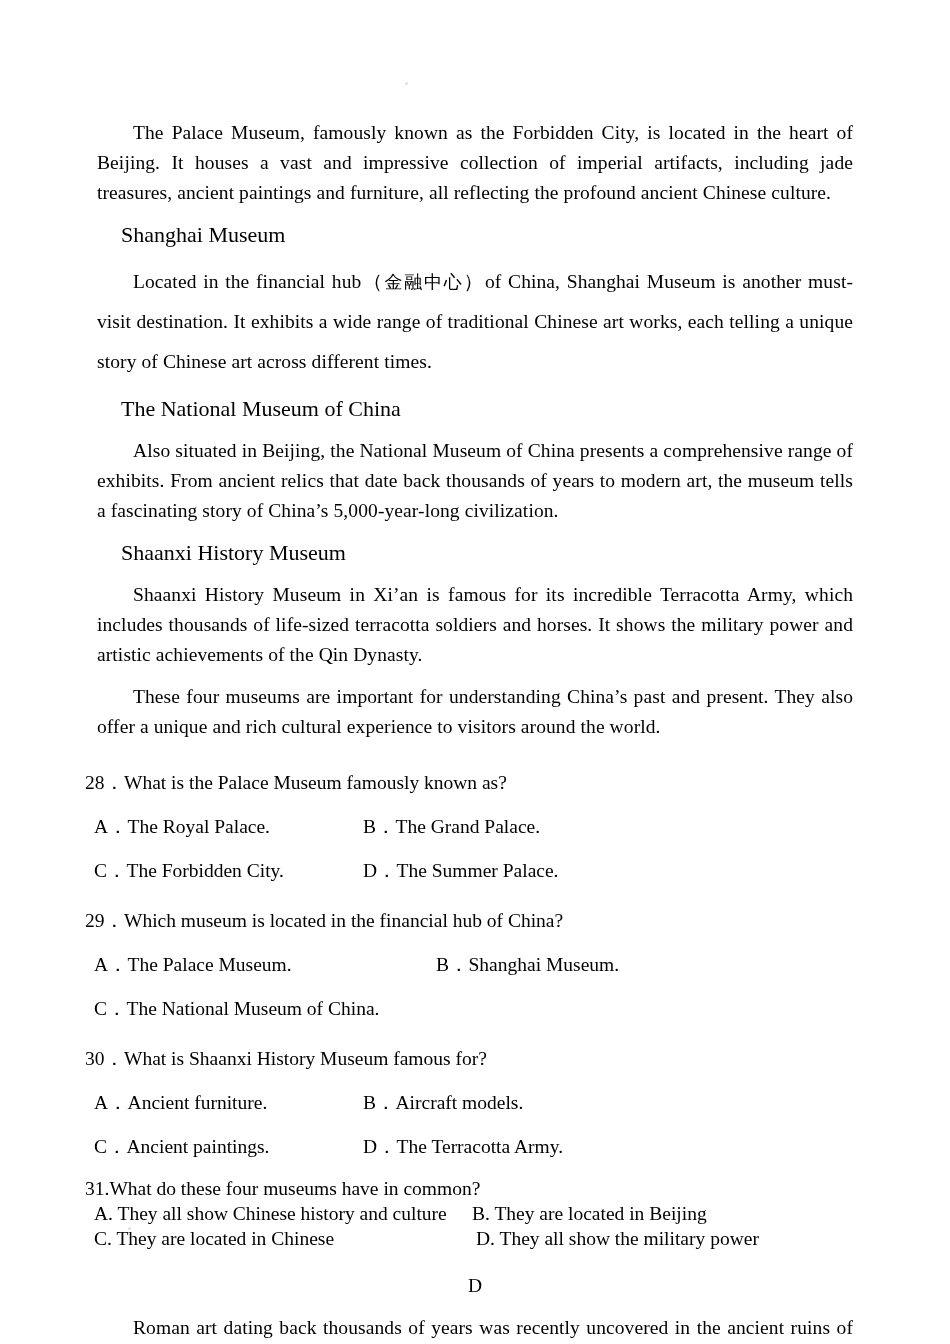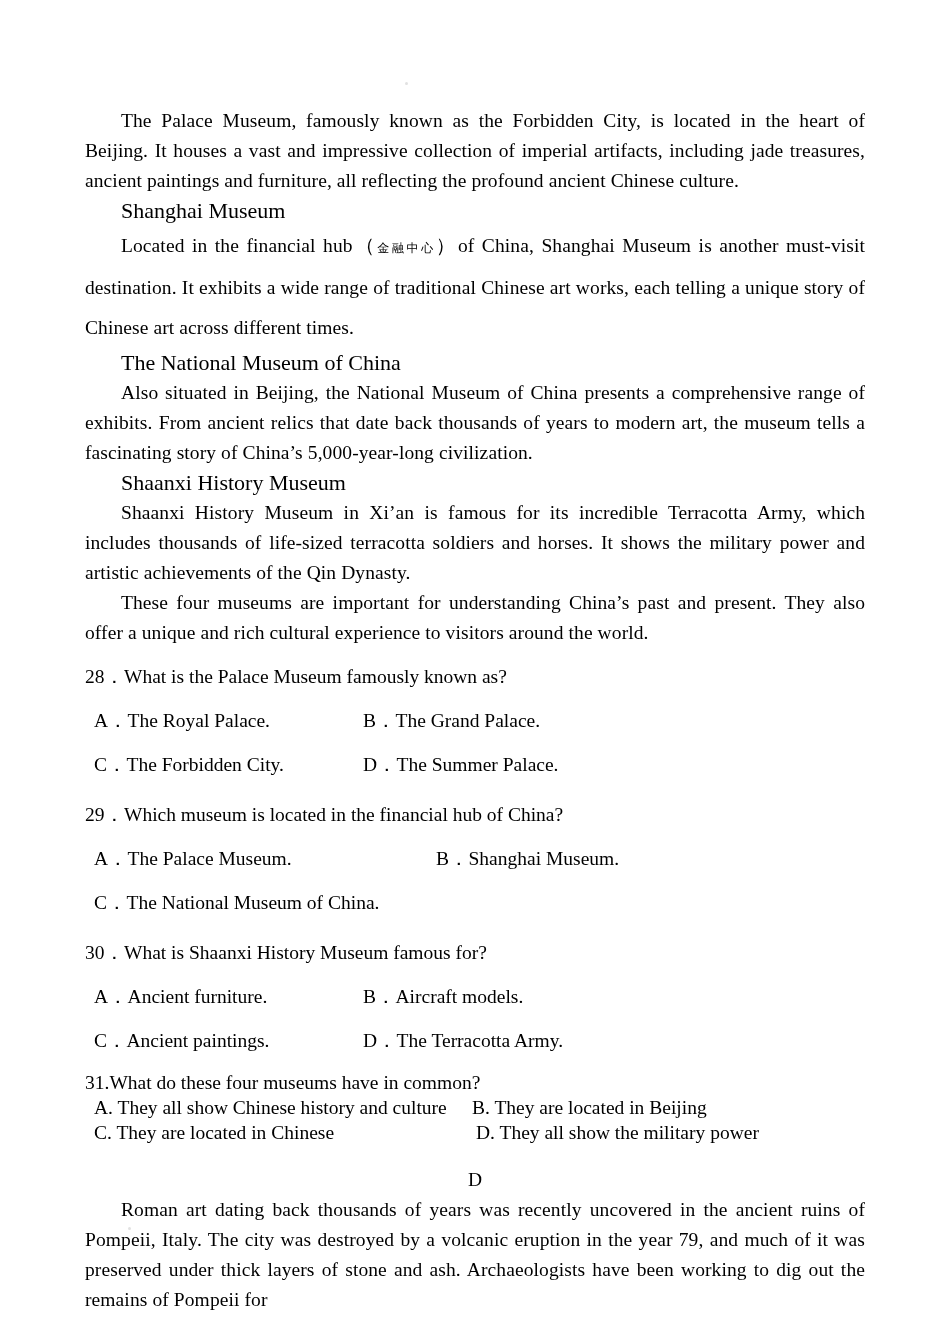--- a/index.html
+++ b/index.html
@@ -26,37 +26,37 @@
     top: 106px;
     width: 780px;
   }
 
   
   .para {
     font-size: 19.5px;
     line-height: 30px;
     text-align: justify;
     text-justify: inter-word;
-    margin: 0;
+    margin: 12px;
     text-indent: 36px;
     letter-spacing: 0.1px;
   }
   .para.loose {
     line-height: 40px;
   }
   .subhead {
     font-size: 22px;
     line-height: 30px;
     margin: 0;
     text-indent: 36px;
     text-align: left;
   }
   .cn {
     font-family: "DejaVu Sans", "Liberation Sans", sans-serif;
-    font-size: 12px;
+    font-size: 18px;
   }
 
   
   .qblock {
     margin: 0;
   }
   .qstem {
     font-size: 19.5px;
     line-height: 30px;
     margin: 0;

